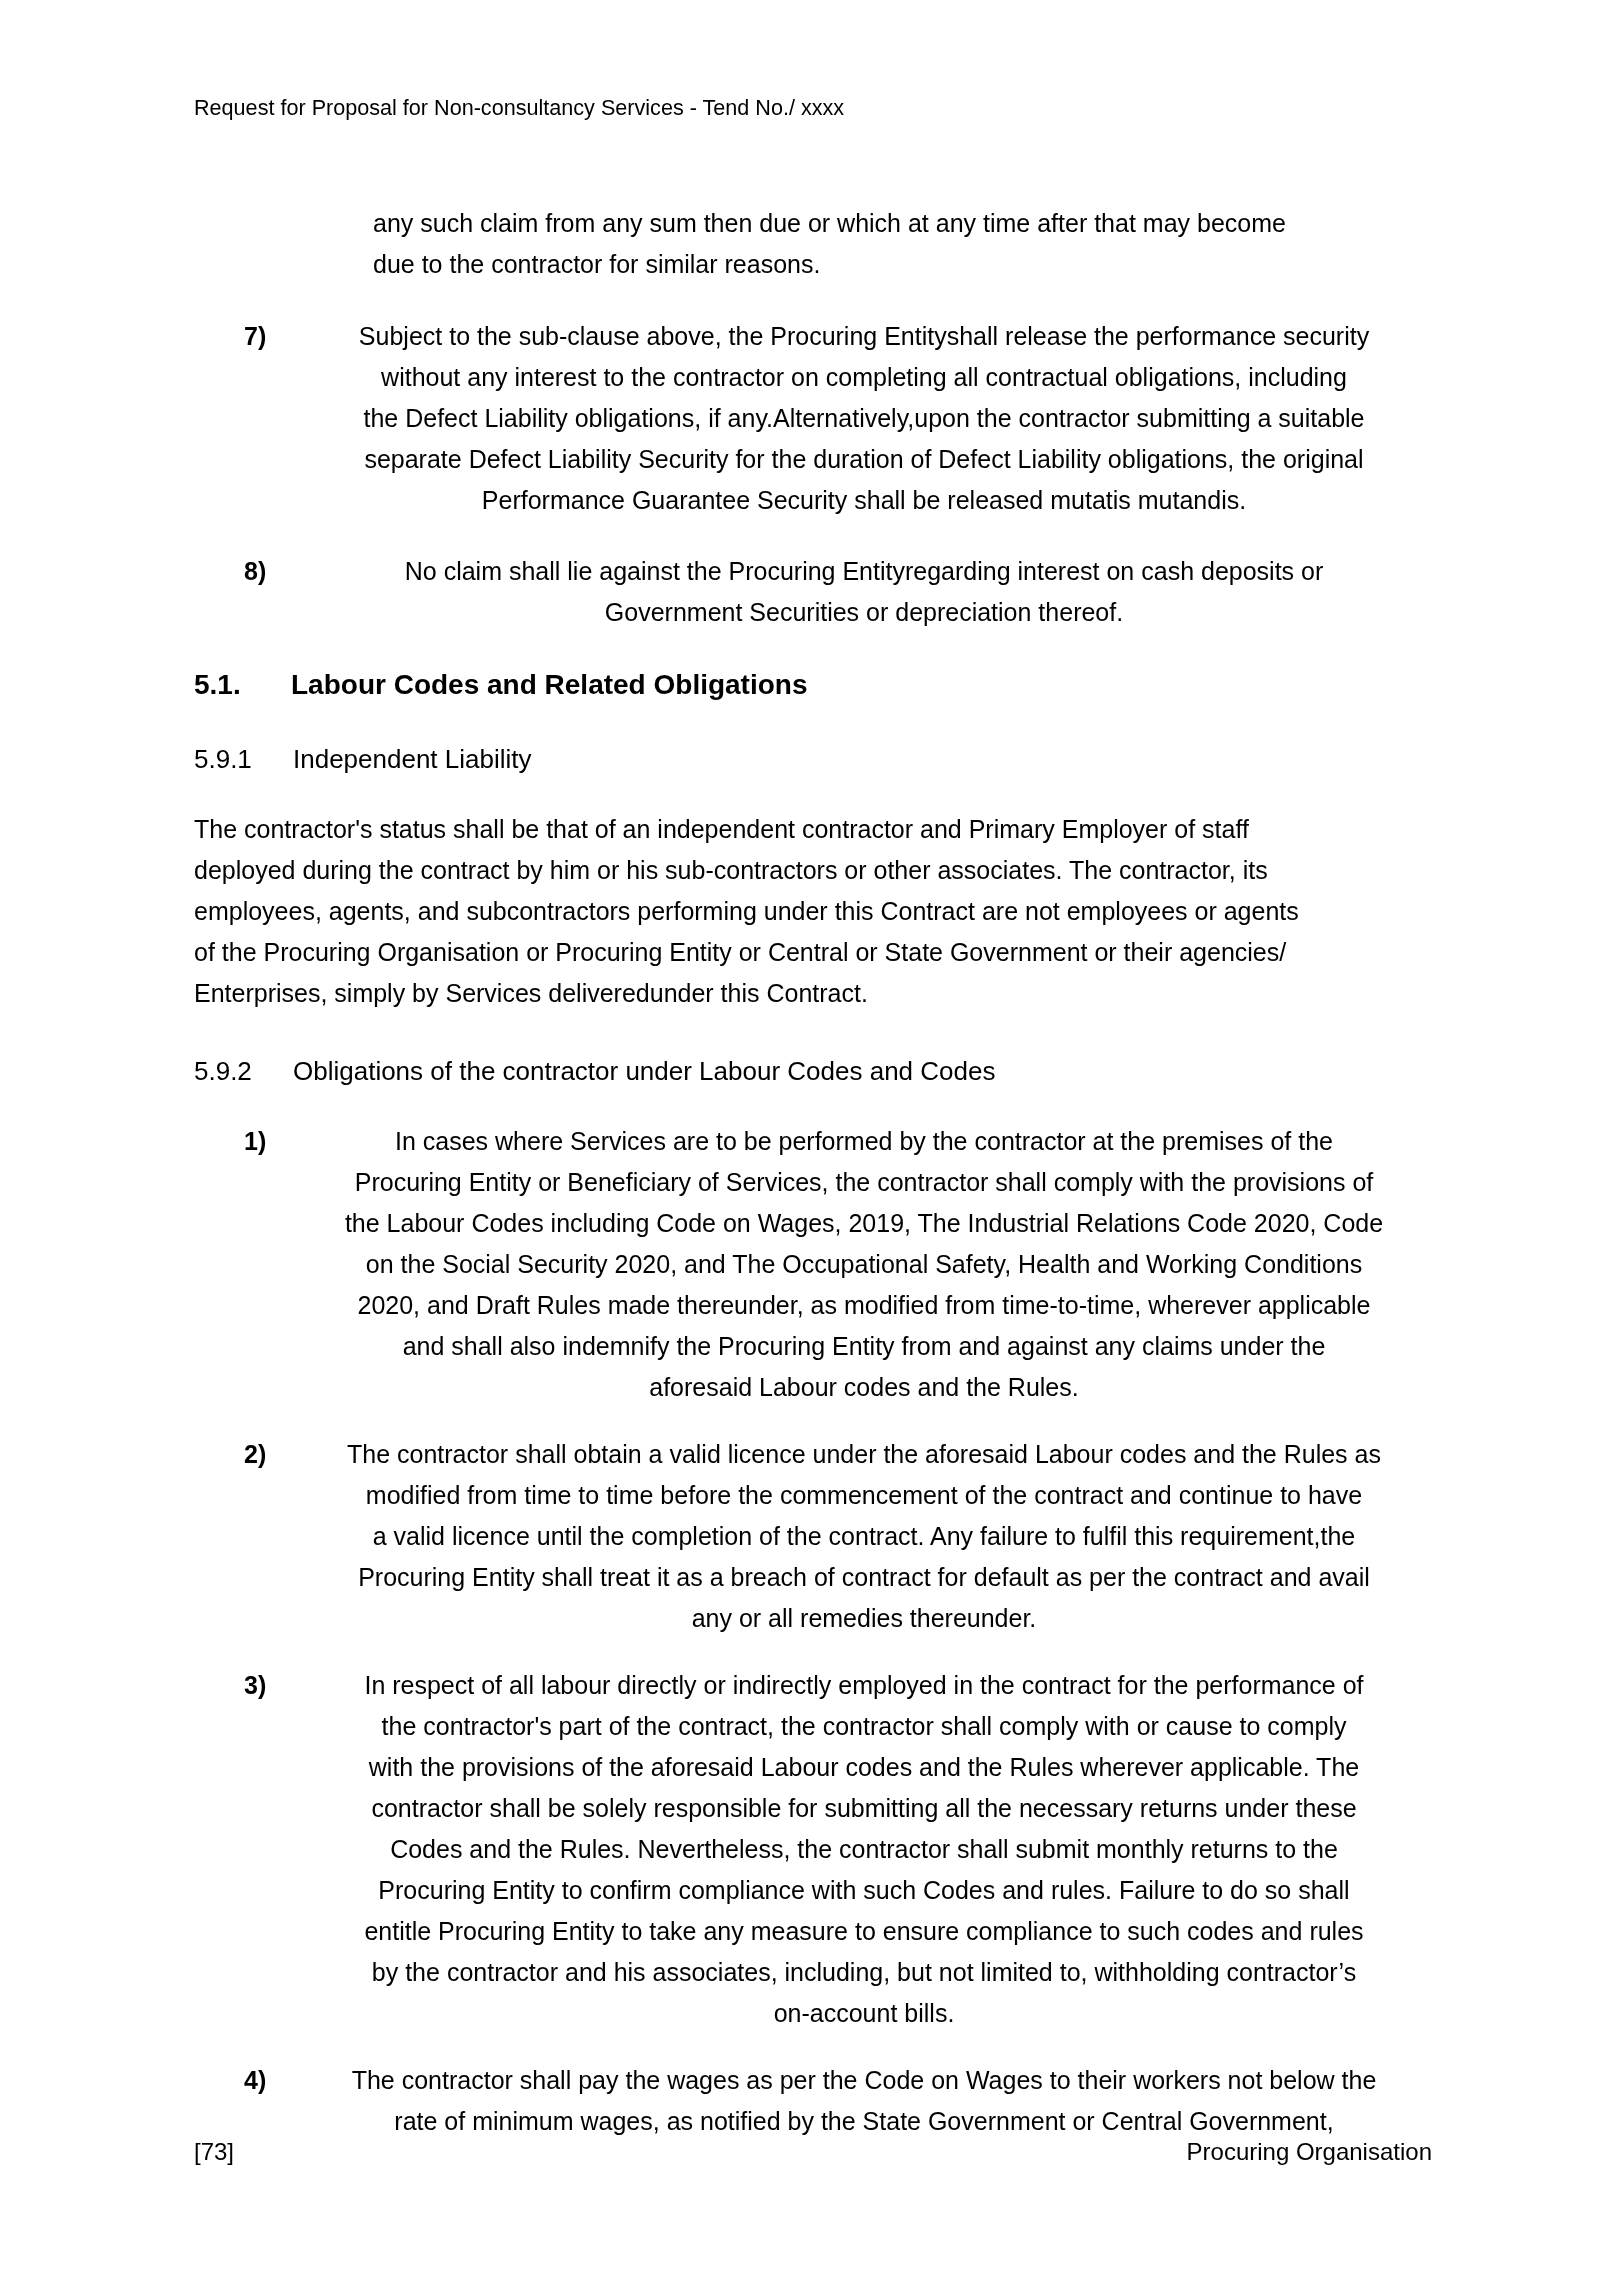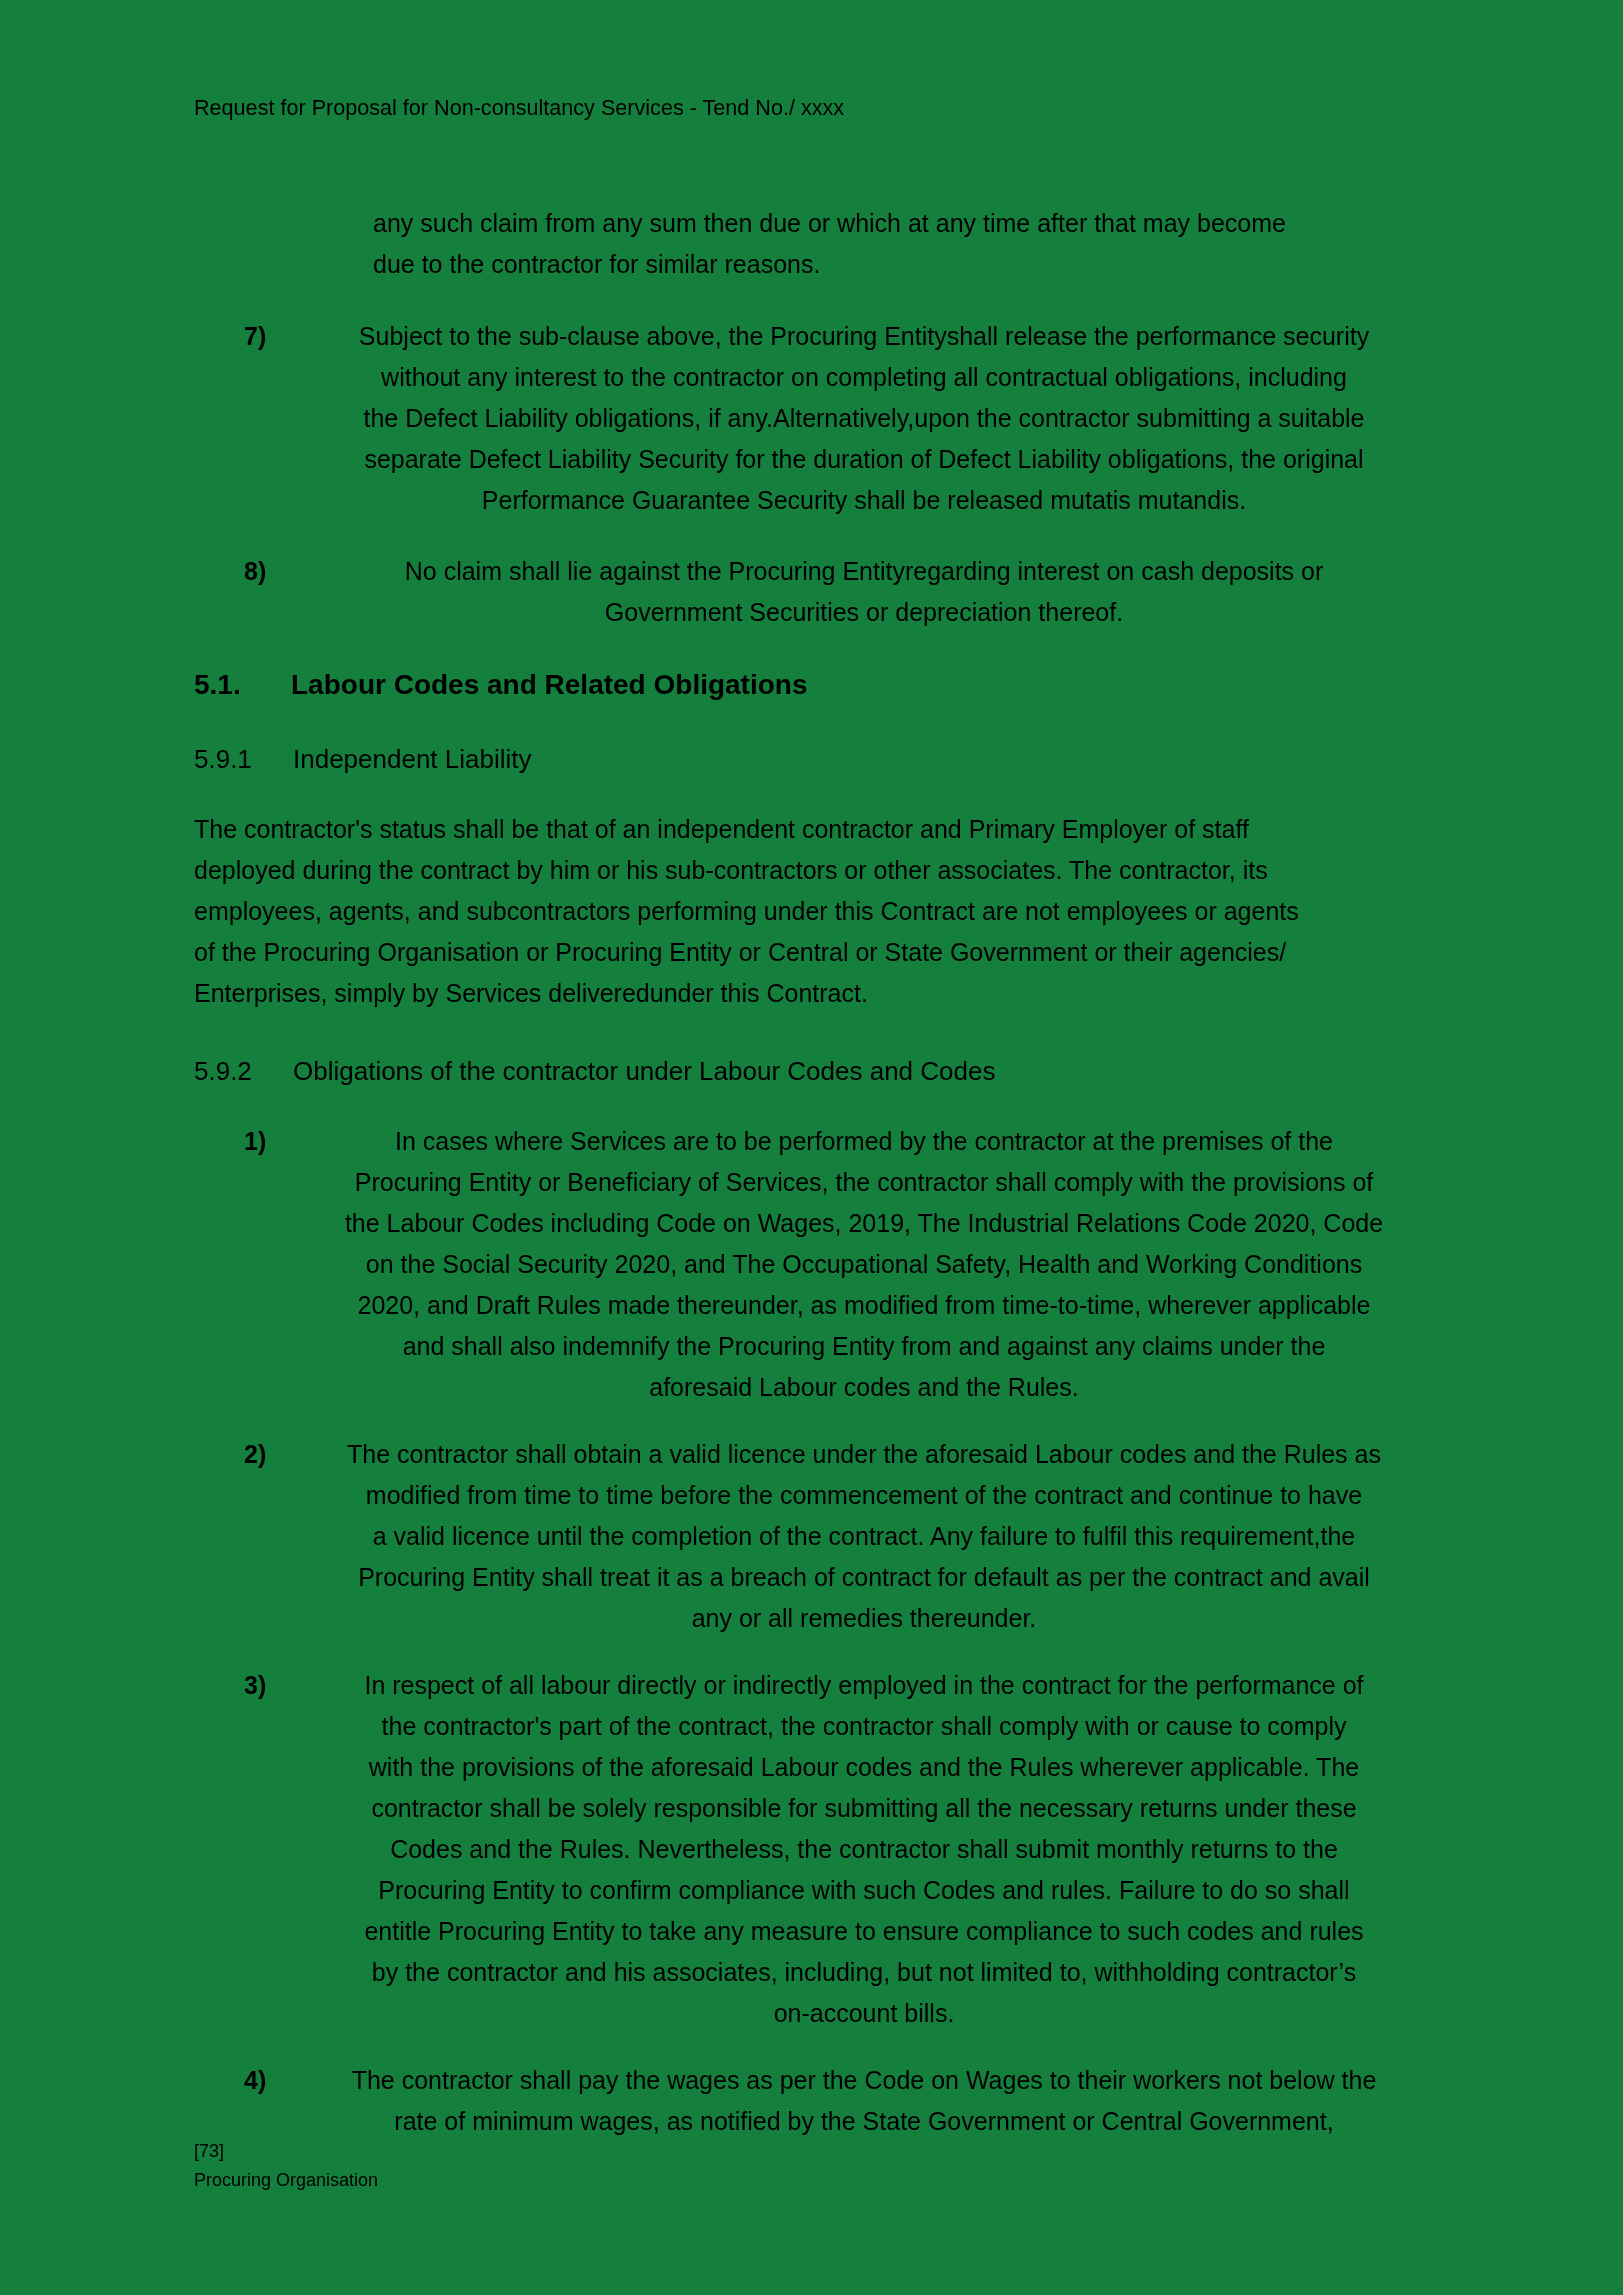--- a/index.html
+++ b/index.html
@@ -1,19 +1,19 @@
 <!DOCTYPE html>
 <html style="font-size:10.5px"><head>
 <meta charset="utf-8">
 <style>
   html,body { margin:0; padding:0; background:#e8e8e8; }
   .page {
     position:relative;
     width:1623px; height:2295px;
-    background:#15803d;
+    background:#ffffff;
     font-family:"Liberation Sans","DejaVu Sans",sans-serif;
     color:#000000;
     overflow:hidden;
   }
   .doc-header {
     position:absolute; top:93px; left:194px;
     font-size:21.6px; line-height:29px;
   }
   .doc-body {
     position:absolute; top:203px; left:194px; width:1238px;
@@ -40,21 +40,21 @@
     font-size:26px; font-weight:normal; line-height:33px;
   }
   .heading-2 .hnum { flex:0 0 99px; }
   .para-591 {
     margin:33px 0 0 0; width:1238px;
     white-space:pre-line;
   }
   .doc-footer {
     position:absolute; top:2137px; left:194px; width:1238px;
     display:flex; justify-content:space-between;
-    font-size:18px; line-height:29px;flex-direction:column;
+    font-size:24px; line-height:29px;
   }
 </style>
 </head>
 <body>
 
 <div class="page">
 
   <header class="doc-header">
     <span>Request for Proposal for Non-consultancy Services - Tend No./ xxxx</span>
   </header>

